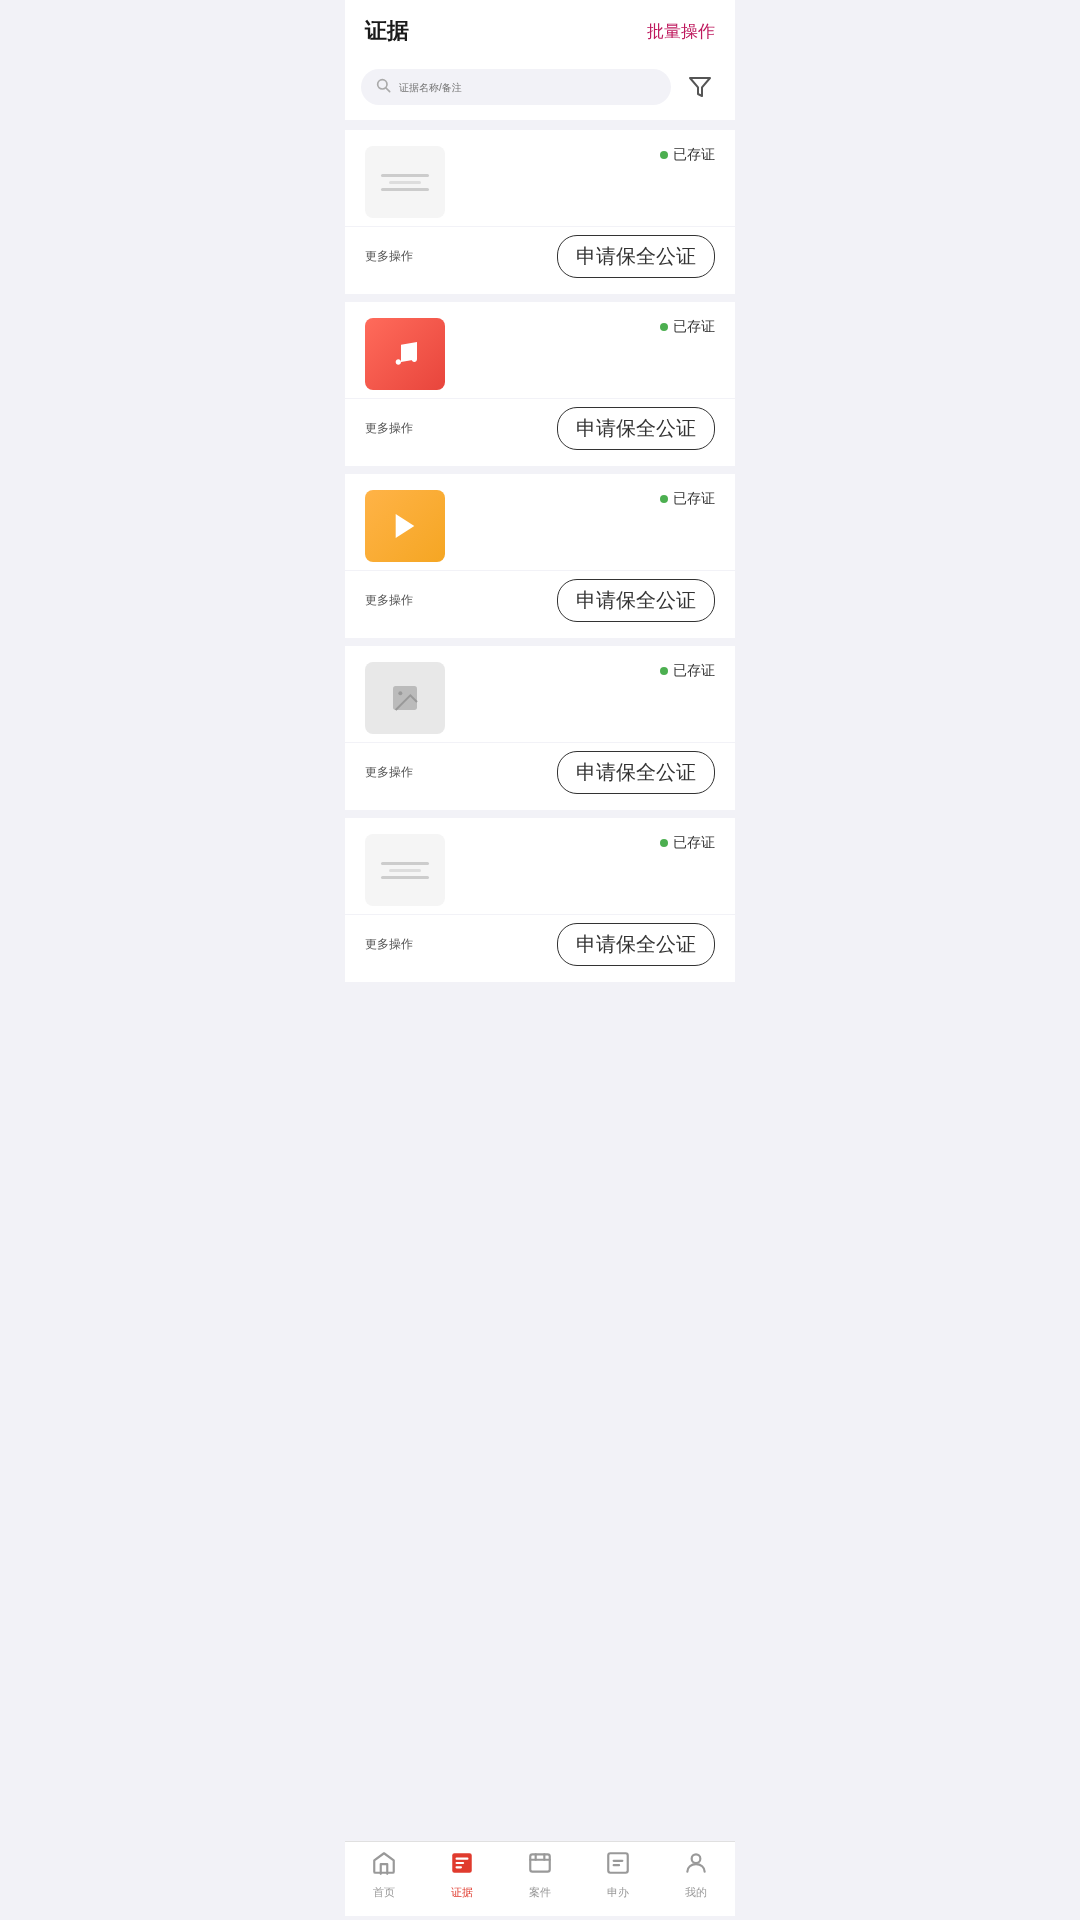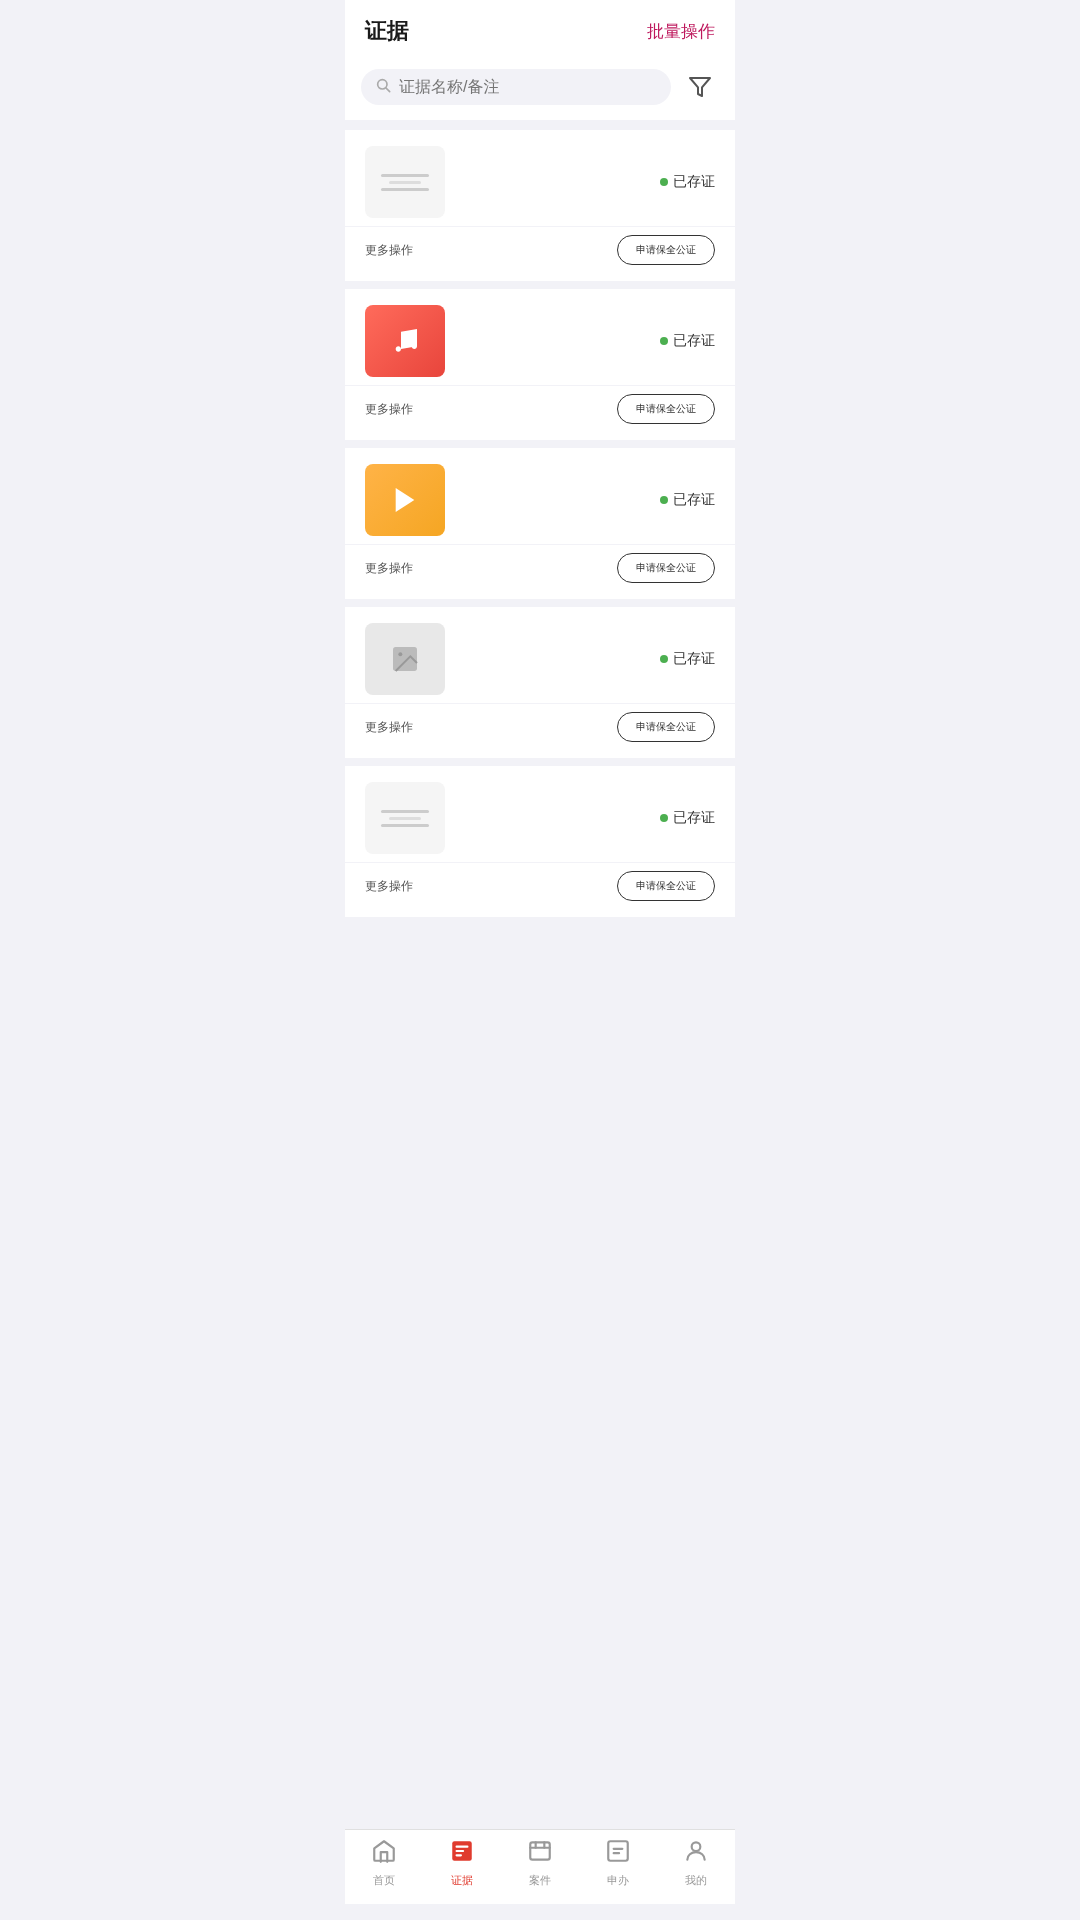--- a/index.html
+++ b/index.html
@@ -49,21 +49,21 @@
       padding: 8px 14px;
       gap: 8px;
     }
     .search-icon-svg {
       color: #aaa;
       font-size: 16px;
     }
     .search-input {
       border: none;
       background: transparent;
-      font-size: 16px;
+      font-size: 10px;
       color: #be185d;
       outline: none;
       flex: 1;
     }
     .filter-icon-btn {
       width: 38px;
       height: 38px;
       display: flex;
       align-items: center;
       justify-content: center;
@@ -78,21 +78,21 @@
     
     .evidence-card {
       background: #fff;
       margin: 0 0 8px 0;
       padding: 0;
       border-radius: 0;
     }
     .card-top {
       display: flex;
       justify-content: space-between;
-      align-items: center;
+      align-items: flex-start;
       padding: 16px 20px 8px;
     }
     .thumb-placeholder {
       width: 80px;
       height: 72px;
       border-radius: 8px;
       background: #e8e8e8;
       display: flex;
       align-items: center;
       justify-content: center;
@@ -141,30 +141,30 @@
       border-top: 1px solid #f2f2f7;
     }
     .more-actions {
       font-size: 12px;
       color: #555;
     }
     .notarize-btn {
       border: 1.5px solid #333;
       border-radius: 20px;
       padding: 7px 18px;
-      font-size: 10px;
+      font-size: 20px;
       color: #333;
       background: transparent;
       cursor: pointer;
     }
 
     
     .bottom-nav {
       position: fixed;
-      bottom: 16px;
+      bottom: 4px;
       left: 50%;
       transform: translateX(-50%);
       width: 390px;
       background: #fff;
       border-top: 1px solid #e0e0e0;
       display: flex;
       align-items: center;
       justify-content: space-around;
       padding: 8px 0 16px;
       z-index: 100;

